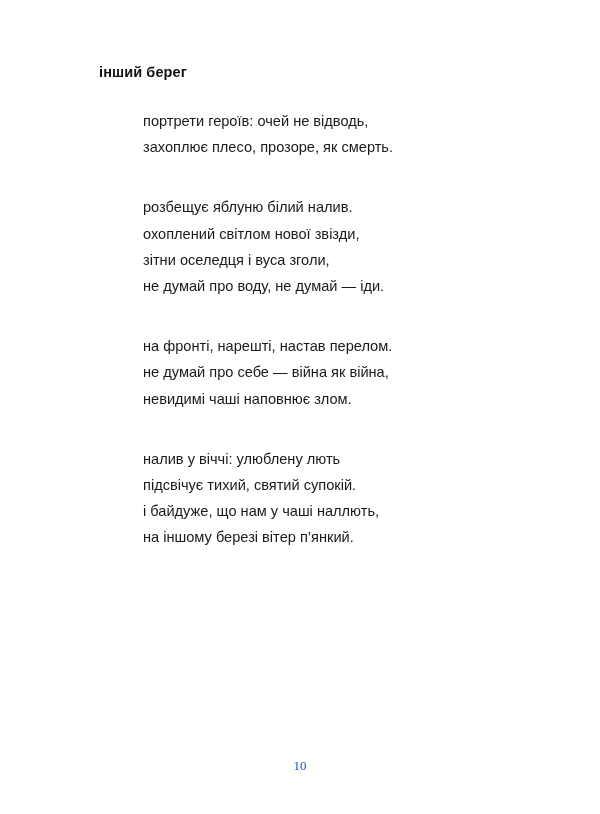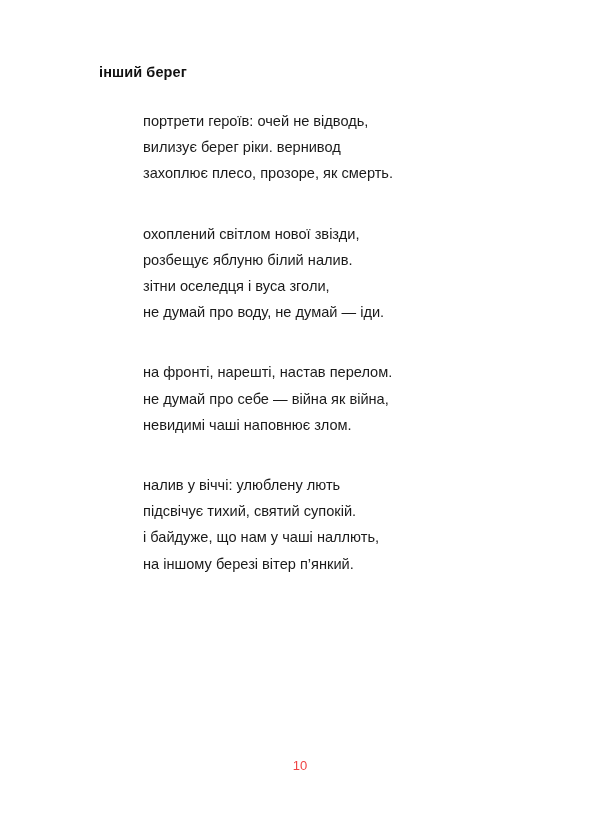--- a/index.html
+++ b/index.html
@@ -51,41 +51,41 @@
     color: #1a1a1a;
     white-space: pre;
   }
   .page-number {
     position: absolute;
     left: 0;
     right: 0;
     top: 758px;
     text-align: center;
     font-size: 13px;
-    color: #ef4444;
+    color: #1d4ed8;
+    font-family: Liberation Serif, serif;
   }
 </style>
 </head>
 <body>
 
 <div class="page">
 
   <div class="poem-title">інший берег</div>
 
   <div class="poem-body">
 
     <div class="stanza">
       <div class="line">портрети героїв: очей не відводь,</div>
-      <div class="line">вилизує берег ріки. вернивод</div>
       <div class="line">захоплює плесо, прозоре, як смерть.</div>
     </div>
 
     <div class="stanza">
+      <div class="line">розбещує яблуню білий налив.</div>
       <div class="line">охоплений світлом нової звізди,</div>
-      <div class="line">розбещує яблуню білий налив.</div>
       <div class="line">зітни оселедця і вуса зголи,</div>
       <div class="line">не думай про воду, не думай — іди.</div>
     </div>
 
     <div class="stanza">
       <div class="line">на фронті, нарешті, настав перелом.</div>
       <div class="line">не думай про себе — війна як війна,</div>
       <div class="line">невидимі чаші наповнює злом.</div>
     </div>
 

